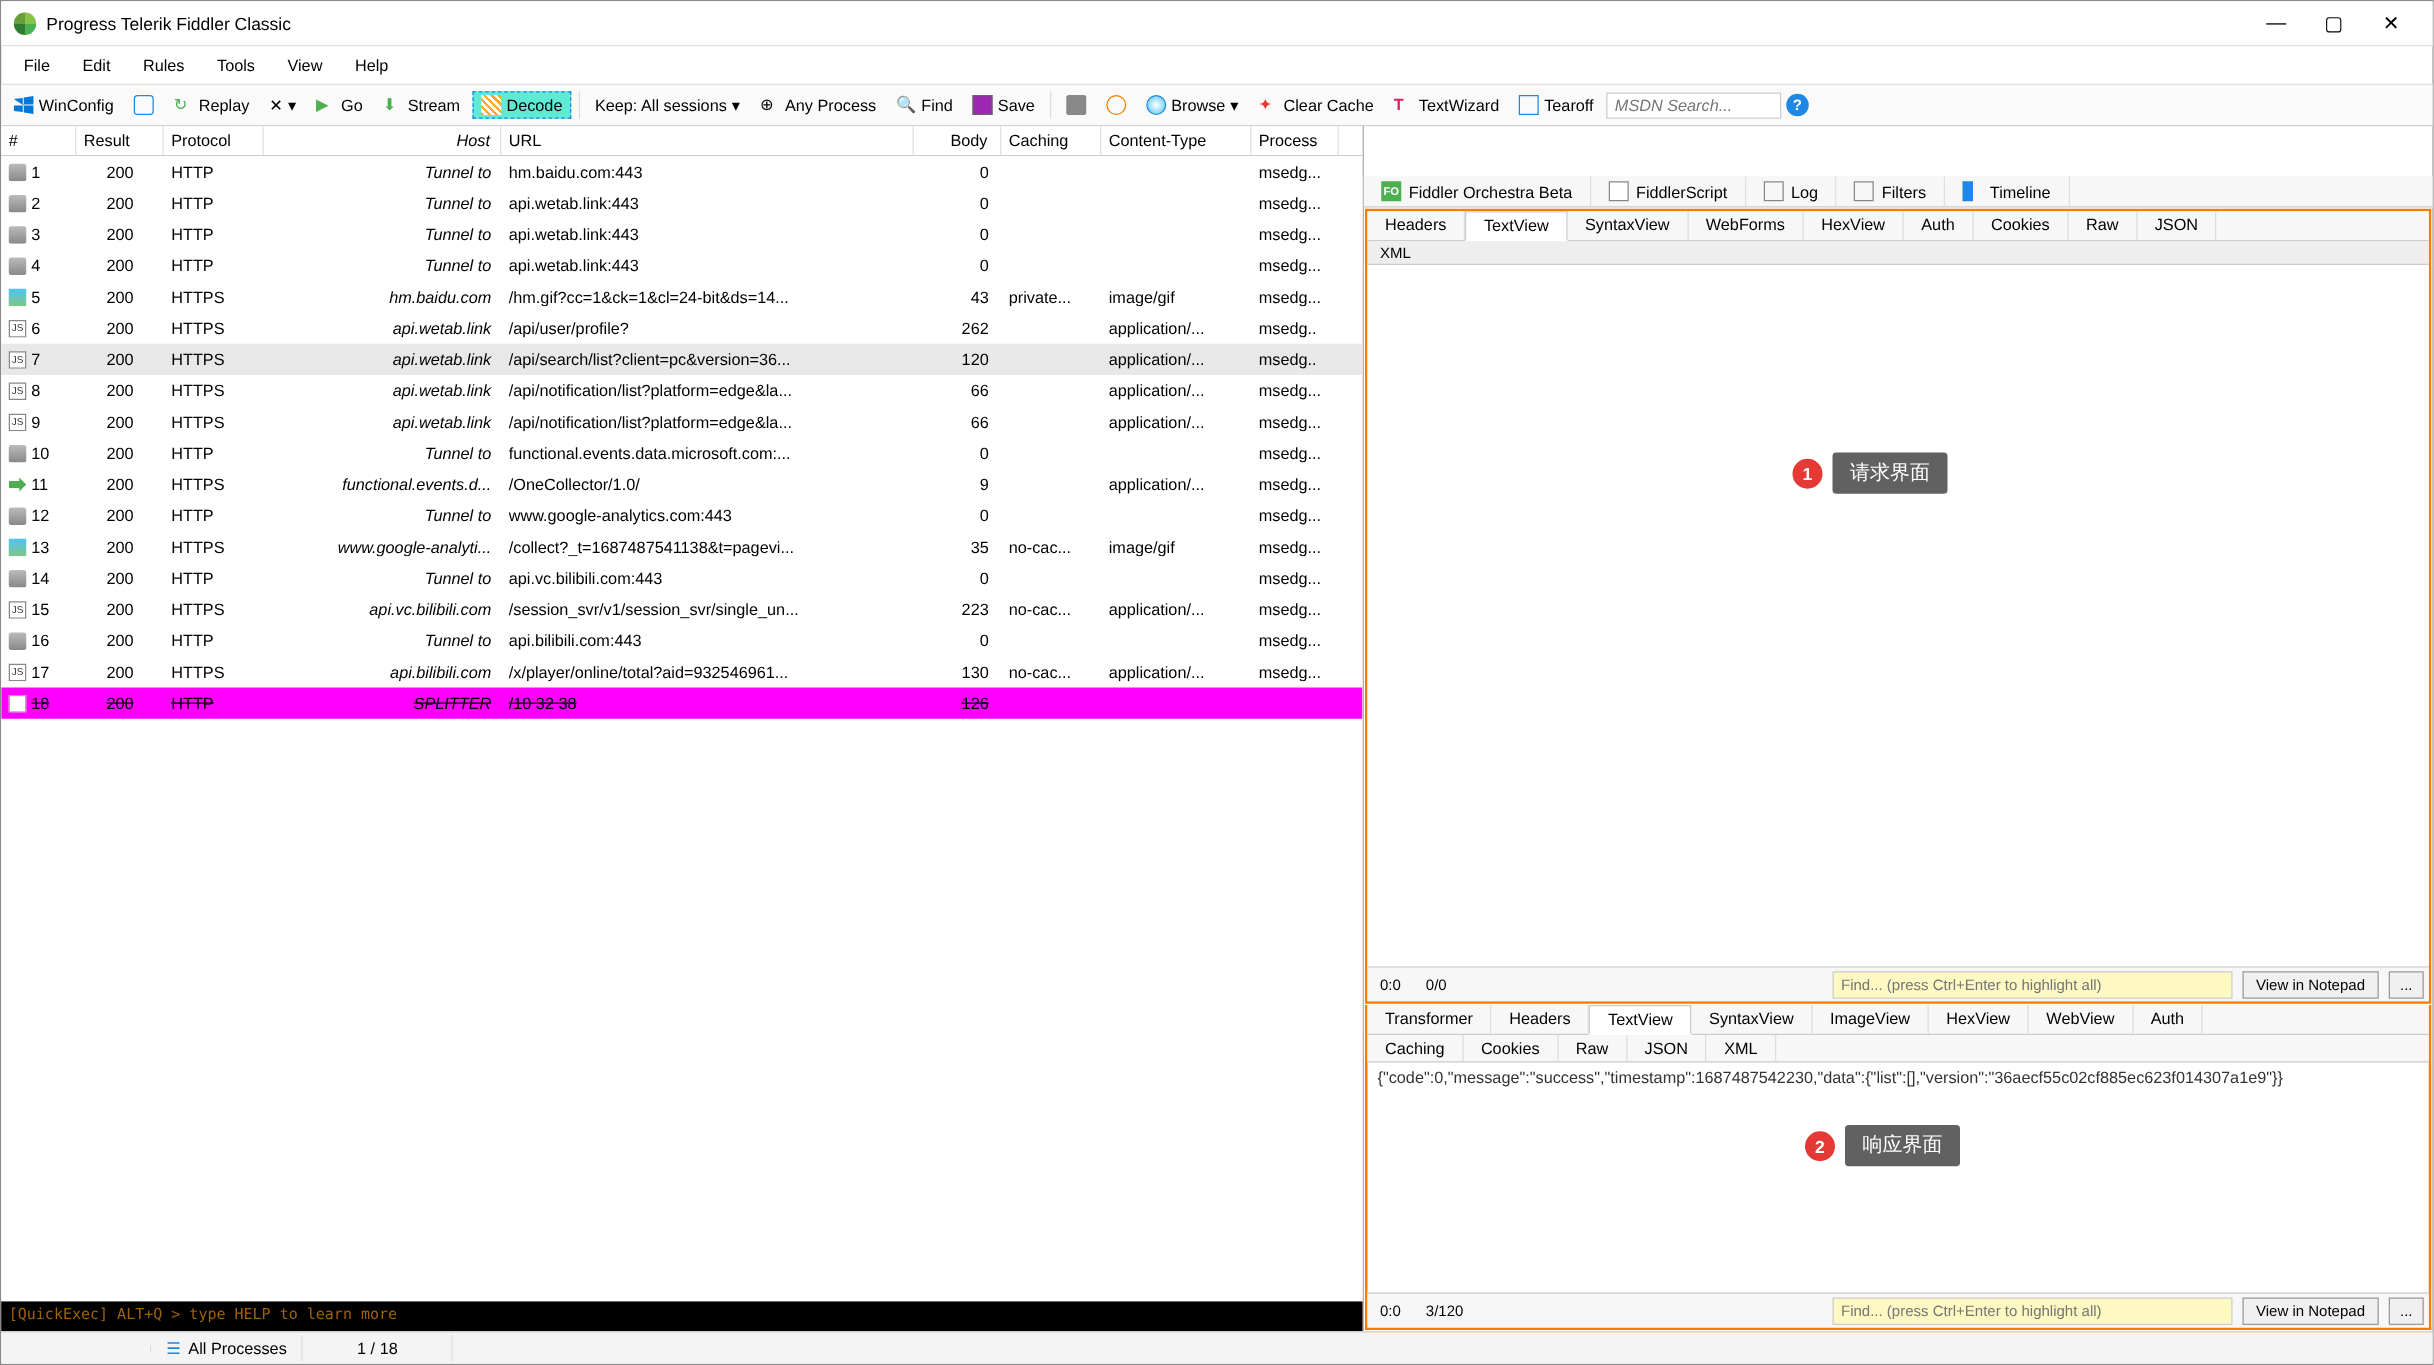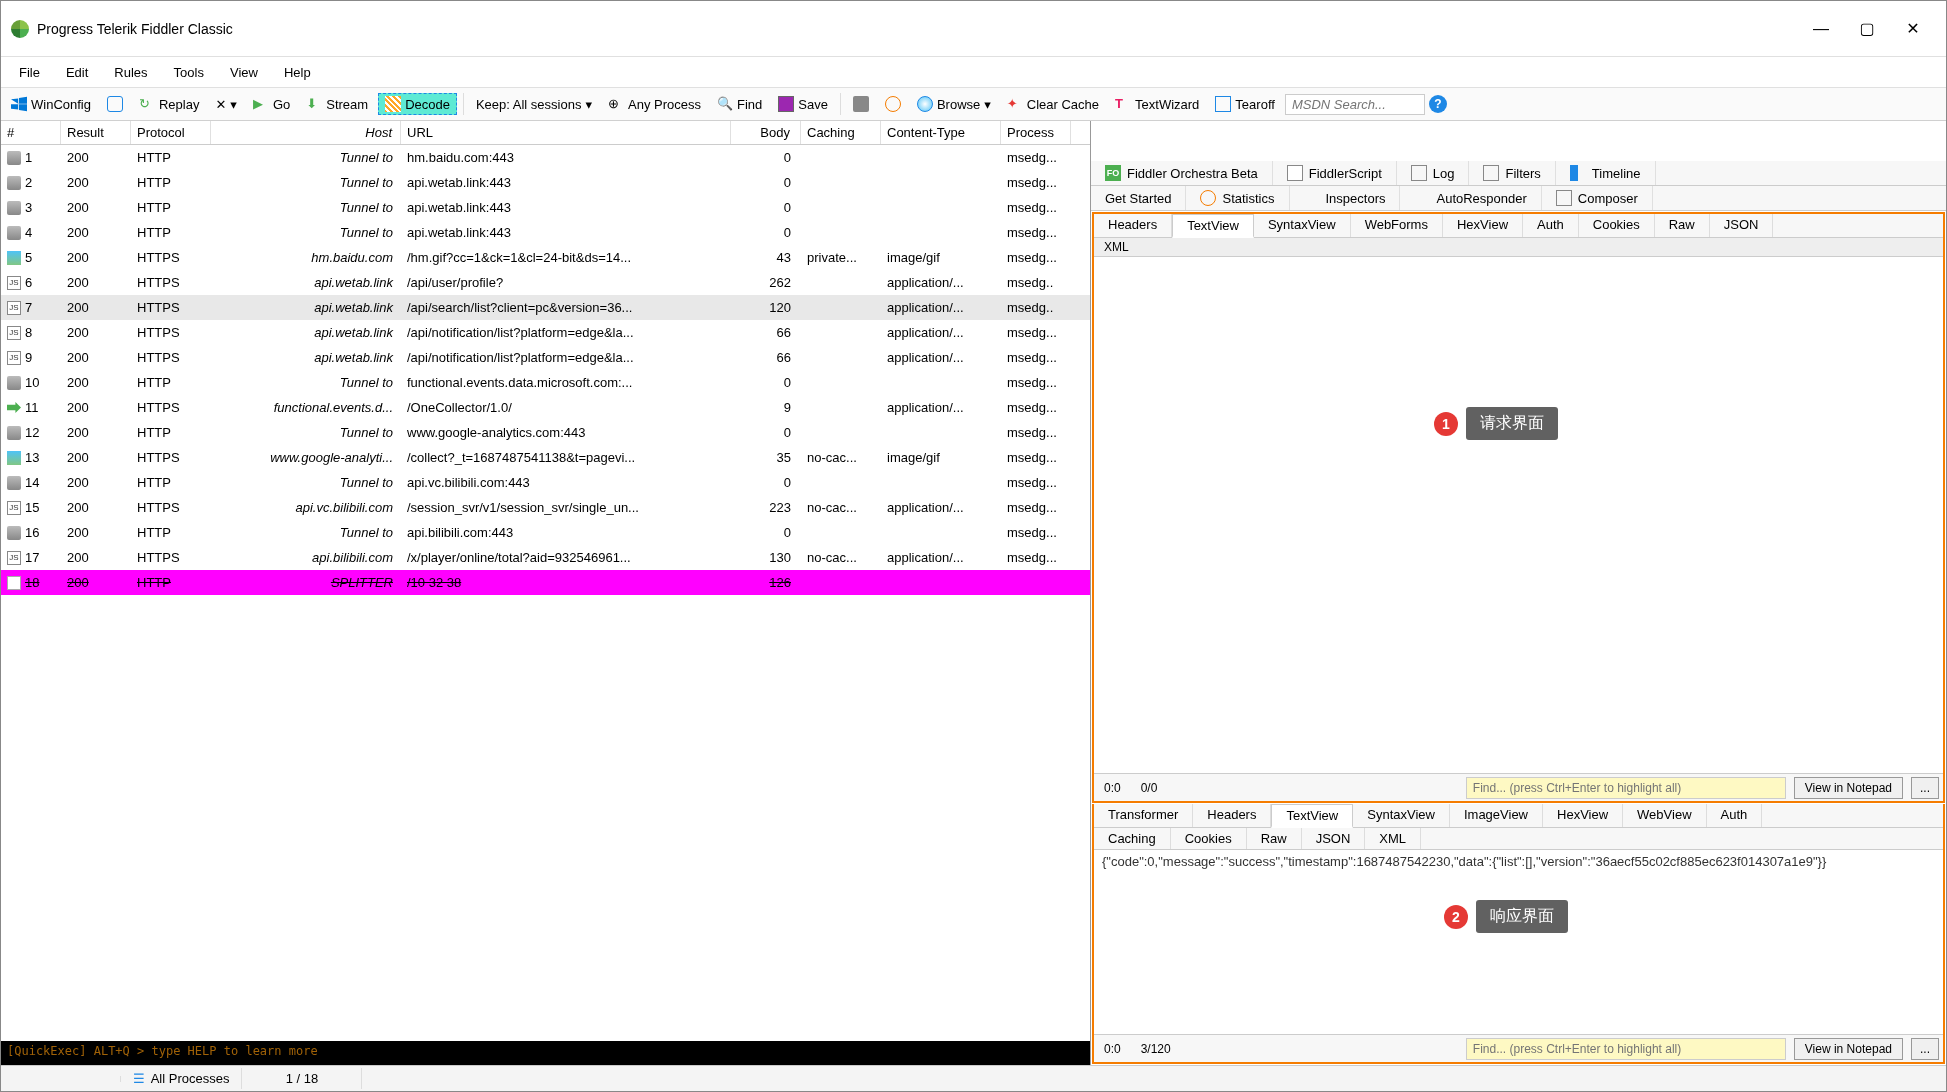--- a/index.html
+++ b/index.html
@@ -1,18 +1,18 @@
 <!DOCTYPE html>
 <html><head>
 <meta charset="utf-8">
 <style>
 * { margin: 0; padding: 0; box-sizing: border-box; font-family: "Segoe UI", Tahoma, sans-serif; font-size: 13px; }
 body { background: #fff; overflow: hidden; }
 .window { width: 1947px; height: 1092px; transform-origin: top left; display: flex; flex-direction: column; border: 1px solid #888; }
-.titlebar { height: 56px; display: flex; align-items: center; padding: 0 10px; background: #fff; border-bottom: 1px solid #e0e0e0; }
+.titlebar { height: 36px; display: flex; align-items: center; padding: 0 10px; background: #fff; border-bottom: 1px solid #e0e0e0; }
 .titlebar .logo { width: 18px; height: 18px; background: conic-gradient(#8bc34a 0 90deg, #4caf50 90deg 180deg, #2e7d32 180deg 270deg, #689f38 270deg); border-radius: 50%; margin-right: 8px; }
 .titlebar .title { flex: 0 0 auto; font-size: 14px; }
 .titlebar .spacer { flex: 1; }
 .winbtn { width: 46px; height: 32px; display: flex; align-items: center; justify-content: center; font-size: 16px; cursor: default; }
 .menubar { height: 30px; display: flex; align-items: center; padding: 0 6px; gap: 2px; }
 .menu-item { padding: 4px 12px; font-size: 13px; }
 .toolbar { height: 34px; display: flex; align-items: center; padding: 0 4px; gap: 4px; border-top: 1px solid #e0e0e0; border-bottom: 1px solid #d0d0d0; background: #fafafa; }
 .tbtn { display: flex; align-items: center; gap: 4px; padding: 3px 6px; font-size: 13px; white-space: nowrap; }
 .tbtn .ic { width: 16px; height: 16px; display: inline-block; }
 .decode-btn { border: 1px dashed #1e88e5; background: #5eead4; padding: 2px 6px; }
@@ -20,21 +20,21 @@
 .content { flex: 1; display: flex; min-height: 0; }
 .sessions-pane { flex: 0 0 1090px; display: flex; flex-direction: column; border-right: 1px solid #999; min-height: 0; }
 .sessions-header { height: 24px; display: flex; border-bottom: 1px solid #ccc; background: #fff; }
 .sh-cell { border-right: 1px solid #e0e0e0; padding: 3px 6px; font-size: 13px; display: flex; align-items: center; overflow: hidden; text-overflow: ellipsis; white-space: nowrap; }
 .sessions-body { flex: 1; overflow: auto; background: #fff; position: relative; }
 .row { height: 25px; display: flex; align-items: center; font-size: 13px; }
 .row.sel { background: #e8e8e8; }
 .row.splitter { background: #ff00ff; text-decoration: line-through; }
 .cell { padding: 0 6px; overflow: hidden; text-overflow: ellipsis; white-space: nowrap; }
 .c-num { width: 60px; display:flex; align-items:center; gap:4px;}
-.c-res { width: 70px; text-align: left;}
+.c-res { width: 70px; text-align: center;}
 .c-prot { width: 80px; }
 .c-host { width: 190px; text-align: right; padding-right: 8px; font-style: italic;}
 .c-url { width: 330px; }
 .c-body { width: 70px; text-align: right; padding-right: 10px;}
 .c-cach { width: 80px; }
 .c-ct { width: 120px; }
 .c-proc { width: 70px; }
 .row-ic { width: 14px; height: 14px; display: inline-block; flex: 0 0 14px;}
 .ic-lock { background: linear-gradient(#bbb,#888); border-radius: 2px; }
 .ic-js { background: #fff; border: 1px solid #888; font-size: 8px; line-height: 12px; text-align: center; color: #333;}
@@ -439,41 +439,20 @@
           </div>
           <div class="rtab">
             <span class="ric" style="border:1px solid #888;"></span>
             <span>Filters</span>
           </div>
           <div class="rtab">
             <span class="ric" style="background:linear-gradient(90deg,#1e88e5 50%,transparent 50%);"></span>
             <span>Timeline</span>
           </div>
         </div>
-      <div class="rtabs" id="rtabs2">
-          <div class="rtab">
-            <span>Get Started</span>
-          </div>
-          <div class="rtab">
-            <span class="ric" style="border:1.5px solid #f57c00;border-radius:50%;"></span>
-            <span>Statistics</span>
-          </div>
-          <div class="rtab">
-            <span class="ric" style="color:#e91e63;"></span>
-            <span>Inspectors</span>
-          </div>
-          <div class="rtab">
-            <span class="ric" style="color:#ff9800;"></span>
-            <span>AutoResponder</span>
-          </div>
-          <div class="rtab">
-            <span class="ric" style="border:1px solid #888;"></span>
-            <span>Composer</span>
-          </div>
-        </div>
 
       <div class="inspector">
         <div class="req-tabs" id="reqtabs">
             <div class="itab">Headers</div>
             <div class="itab active">TextView</div>
             <div class="itab">SyntaxView</div>
             <div class="itab">WebForms</div>
             <div class="itab">HexView</div>
             <div class="itab">Auth</div>
             <div class="itab">Cookies</div>

